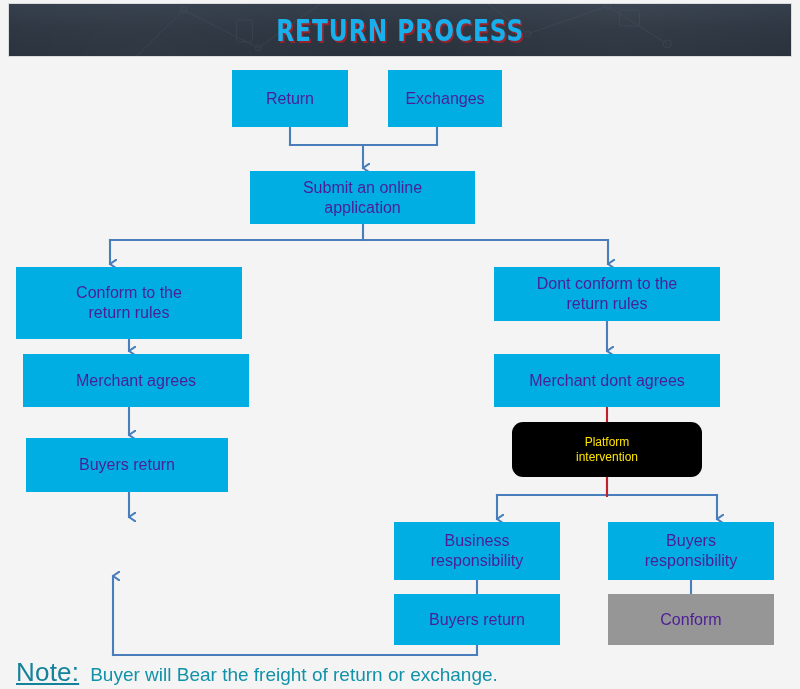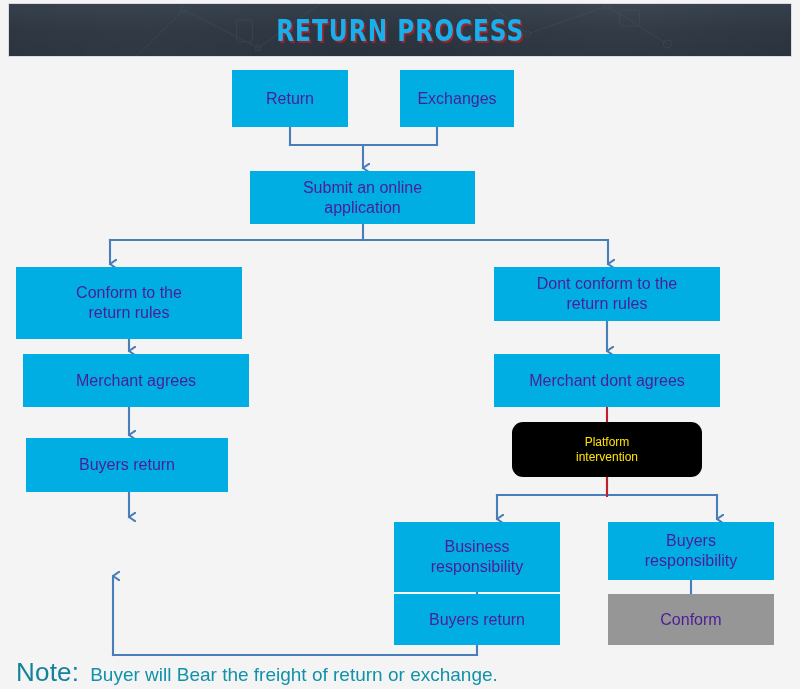--- a/index.html
+++ b/index.html
@@ -94,20 +94,21 @@
     top: 657px;
     display: flex;
     align-items: baseline;
     color: #1192a8;
     white-space: pre;
   }
   #note-label {
     font-size: 26px;
     color: #14829b;
     letter-spacing: 0.2px;
+    text-decoration: underline;
   }
   #note-text {
     font-size: 19px;
     color: #1192a8;
     margin-left: 11px;
   }
 </style>
 </head>
 <body>
 
@@ -172,42 +173,42 @@
     </g>
 
     <g stroke="#c0202a" stroke-width="2.1" fill="none">
       <path d="M607,407 L607,424"></path>
       <path d="M607,475 L607,497"></path>
     </g>
   </svg>
 
   <div class="node" style="left:232px; top:70px; width:116px; height:57px;">Return</div>
 
-  <div class="node" style="left:400px; top:70px; width:114px; height:57px;">Exchanges</div>
+  <div class="node" style="left:388px; top:70px; width:114px; height:57px;">Exchanges</div>
 
   <div class="node" style="left:250px; top:171px; width:225px; height:53px;text-align:center;">Submit an online
 application</div>
 
   <div class="node" style="left:16px; top:267px; width:226px; height:72px;">Conform to the
 return rules</div>
 
   <div class="node" style="left:23px; top:354px; width:226px; height:53px;">Merchant agrees</div>
 
   <div class="node" style="left:26px; top:438px; width:202px; height:54px;">Buyers return</div>
 
 
   <div class="node" style="left:494px; top:267px; width:226px; height:54px;">Dont conform to the
 return rules</div>
 
   <div class="node" style="left:494px; top:354px; width:226px; height:53px;">Merchant dont agrees</div>
 
   <div class="node black" style="left:512px; top:422px; width:190px; height:55px;">Platform
 intervention</div>
 
-  <div class="node" style="left:394px; top:522px; width:166px; height:70px;">Business
+  <div class="node" style="left:394px; top:522px; width:166px; height:58px;">Business
 responsibility</div>
 
   <div class="node" style="left:608px; top:522px; width:166px; height:58px;">Buyers
 responsibility</div>
 
   <div class="node" style="left:394px; top:594px; width:166px; height:51px;">Buyers return</div>
 
   <div class="node gray" style="left:608px; top:594px; width:166px; height:51px;">Conform</div>
 
   <div id="note-row">

